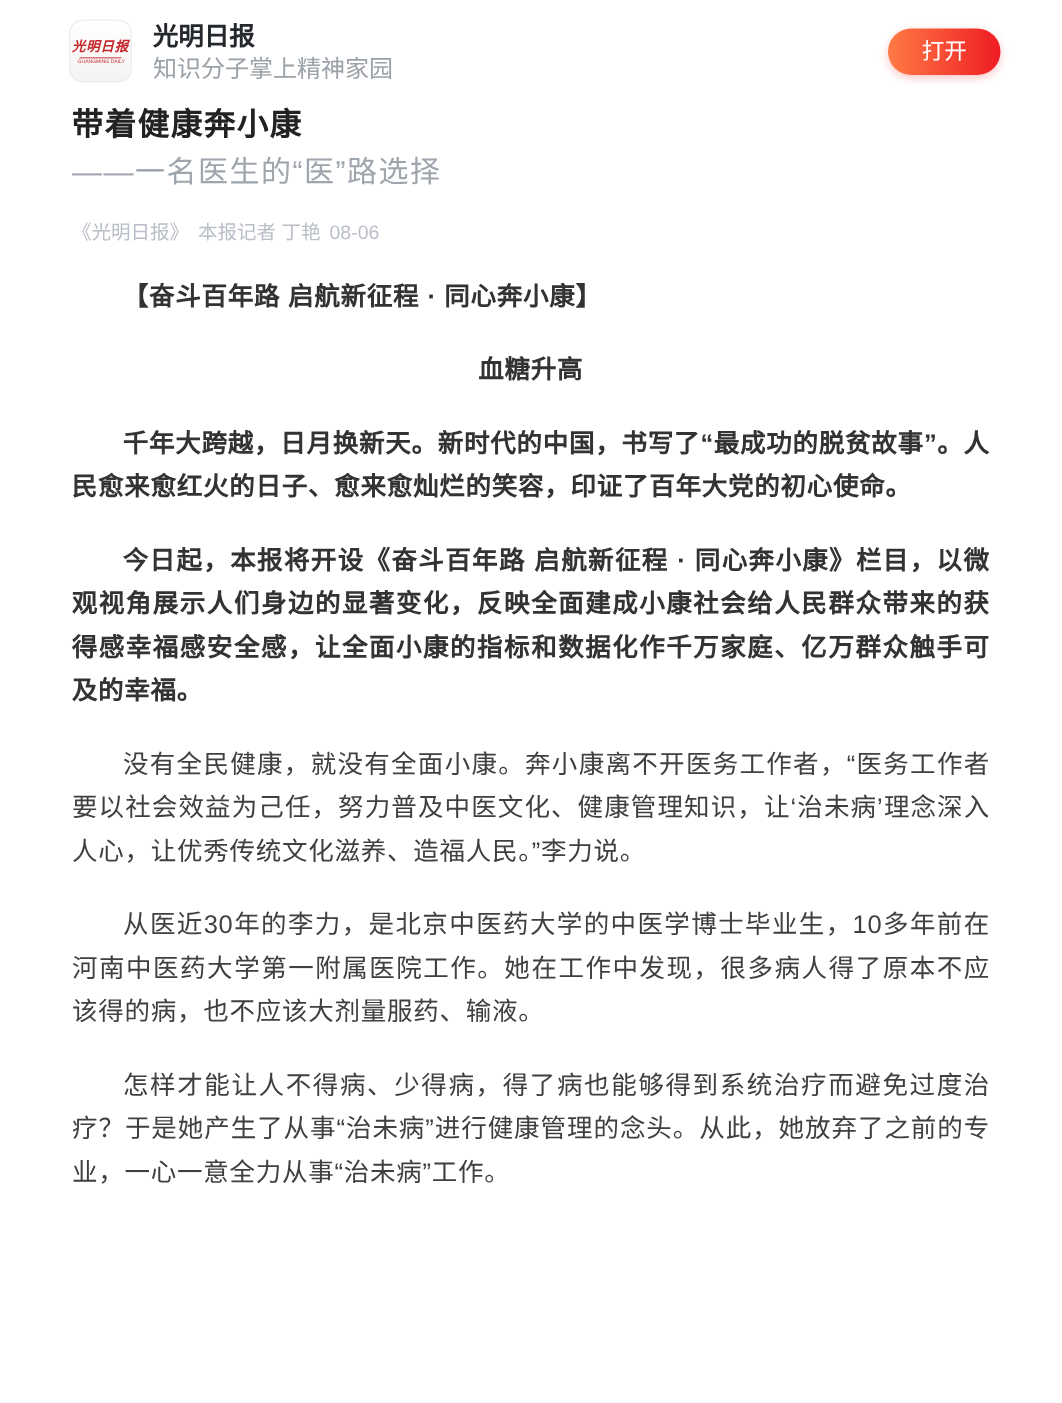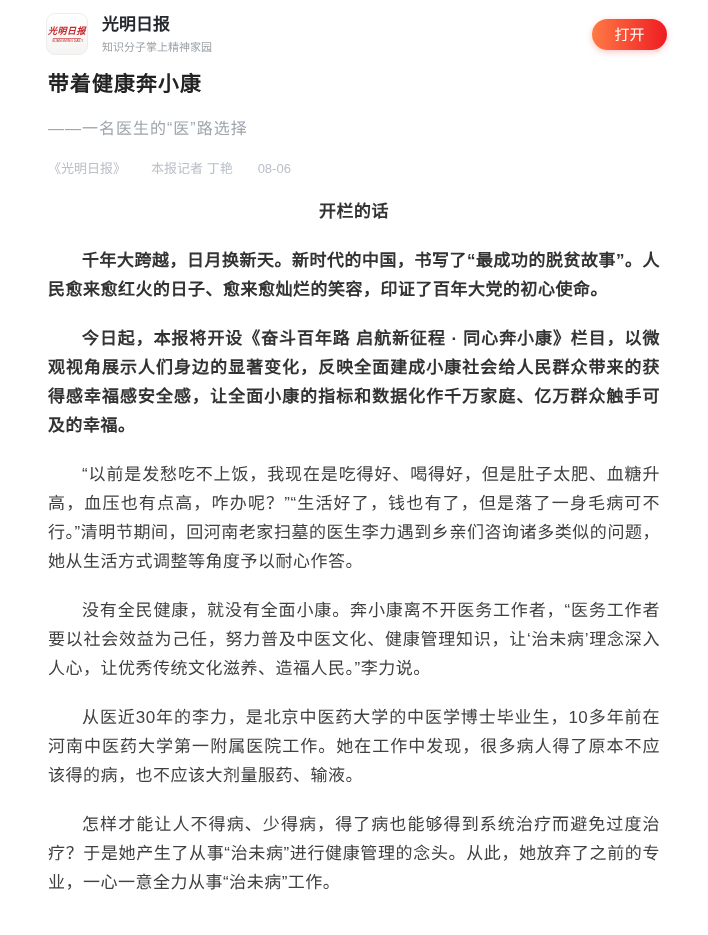--- a/index.html
+++ b/index.html
@@ -27,47 +27,47 @@
     font-weight:bold; font-size:9px; color:#c5292e;
     letter-spacing:0.5px; white-space:nowrap; font-style:italic;
   }
   .logo-rule { width:28px; height:1px; background:#d8777a; margin:1px 0; }
   .logo-en {
     font-size:8px; color:#c5292e; white-space:nowrap;
     transform:scale(0.42); transform-origin:center top; line-height:5px;
   }
   .app-info { margin-left:14px; flex:1 1 auto; }
   .app-title { font-size:17px; font-weight:bold; color:#25282c; line-height:20px; }
-  .app-tagline { font-size:11px; color:#9ba1a8; margin-top:5px; line-height:14px; }
+  .app-tagline { font-size:16px; color:#9ba1a8; margin-top:5px; line-height:14px; }
   .open-btn {
     flex:0 0 auto; min-width:75px; height:31px; padding:0 18px;
     border:none; border-radius:16px;
     background:linear-gradient(90deg,#ff7a45 0%,#ee1c23 100%);
     color:#ffffff; font-size:15px; font-weight:normal;
     font-family:"Liberation Sans", sans-serif;
     cursor:pointer; line-height:31px; text-align:center;
     box-shadow:0 2px 6px rgba(238,28,35,0.25);
   }
 
   
   .article { padding:0 48px 8px 48px; }
   .article-title {
     margin-top:12px;
     font-size:21px; font-weight:bold; color:#222222;
     letter-spacing:1px; line-height:33px;
   }
   .article-subtitle {
-    margin-top:16px;
-    font-size:16px; color:#9fa5ac; font-weight:normal;
+    margin-top:2px;
+    font-size:20px; color:#9fa5ac; font-weight:normal;
     letter-spacing:1px; line-height:26px;
   }
   .byline {
     margin-top:19px;
     font-size:13px; color:#b9bec7; line-height:16px;
-    display:flex; gap:25px; align-items:baseline;
+    display:flex; gap:6px; align-items:baseline;
   }
 
   .content { margin-top:10px; }
   .para {
     font-size:17px; line-height:29px; letter-spacing:0.5px;
     color:#404040; text-indent:2em; margin-top:20px;
     text-align:justify;
   }
   .para.bold { font-weight:bold; color:#333333; }
   .para.center { text-align:center; text-indent:0; }
@@ -92,21 +92,21 @@
   <h1 class="article-title">带着健康奔小康</h1>
   <h2 class="article-subtitle">——一名医生的“医”路选择</h2>
 
   <div class="byline">
     <span>《光明日报》</span>
     <span>本报记者 丁艳</span>
     <span>08-06</span>
   </div>
 
   <div class="content">
-    <p class="para bold center">开栏的话</p>
+    <p class="para bold">【奋斗百年路 启航新征程 · 同心奔小康】</p>
+    <p class="para bold center">血糖升高</p>
     <p class="para bold">千年大跨越，日月换新天。新时代的中国，书写了“最成功的脱贫故事”。人民愈来愈红火的日子、愈来愈灿烂的笑容，印证了百年大党的初心使命。</p>
     <p class="para bold">今日起，本报将开设《奋斗百年路 启航新征程 · 同心奔小康》栏目，以微观视角展示人们身边的显著变化，反映全面建成小康社会给人民群众带来的获得感幸福感安全感，让全面小康的指标和数据化作千万家庭、亿万群众触手可及的幸福。</p>
-    <p class="para">“以前是发愁吃不上饭，我现在是吃得好、喝得好，但是肚子太肥、血糖升高，血压也有点高，咋办呢？”“生活好了，钱也有了，但是落了一身毛病可不行。”清明节期间，回河南老家扫墓的医生李力遇到乡亲们咨询诸多类似的问题，她从生活方式调整等角度予以耐心作答。</p>
     <p class="para">没有全民健康，就没有全面小康。奔小康离不开医务工作者，“医务工作者要以社会效益为己任，努力普及中医文化、健康管理知识，让‘治未病’理念深入人心，让优秀传统文化滋养、造福人民。”李力说。</p>
     <p class="para">从医近30年的李力，是北京中医药大学的中医学博士毕业生，10多年前在河南中医药大学第一附属医院工作。她在工作中发现，很多病人得了原本不应该得的病，也不应该大剂量服药、输液。</p>
     <p class="para">怎样才能让人不得病、少得病，得了病也能够得到系统治疗而避免过度治疗？于是她产生了从事“治未病”进行健康管理的念头。从此，她放弃了之前的专业，一心一意全力从事“治未病”工作。</p>
   </div>
 </article>
 
 </body></html>

